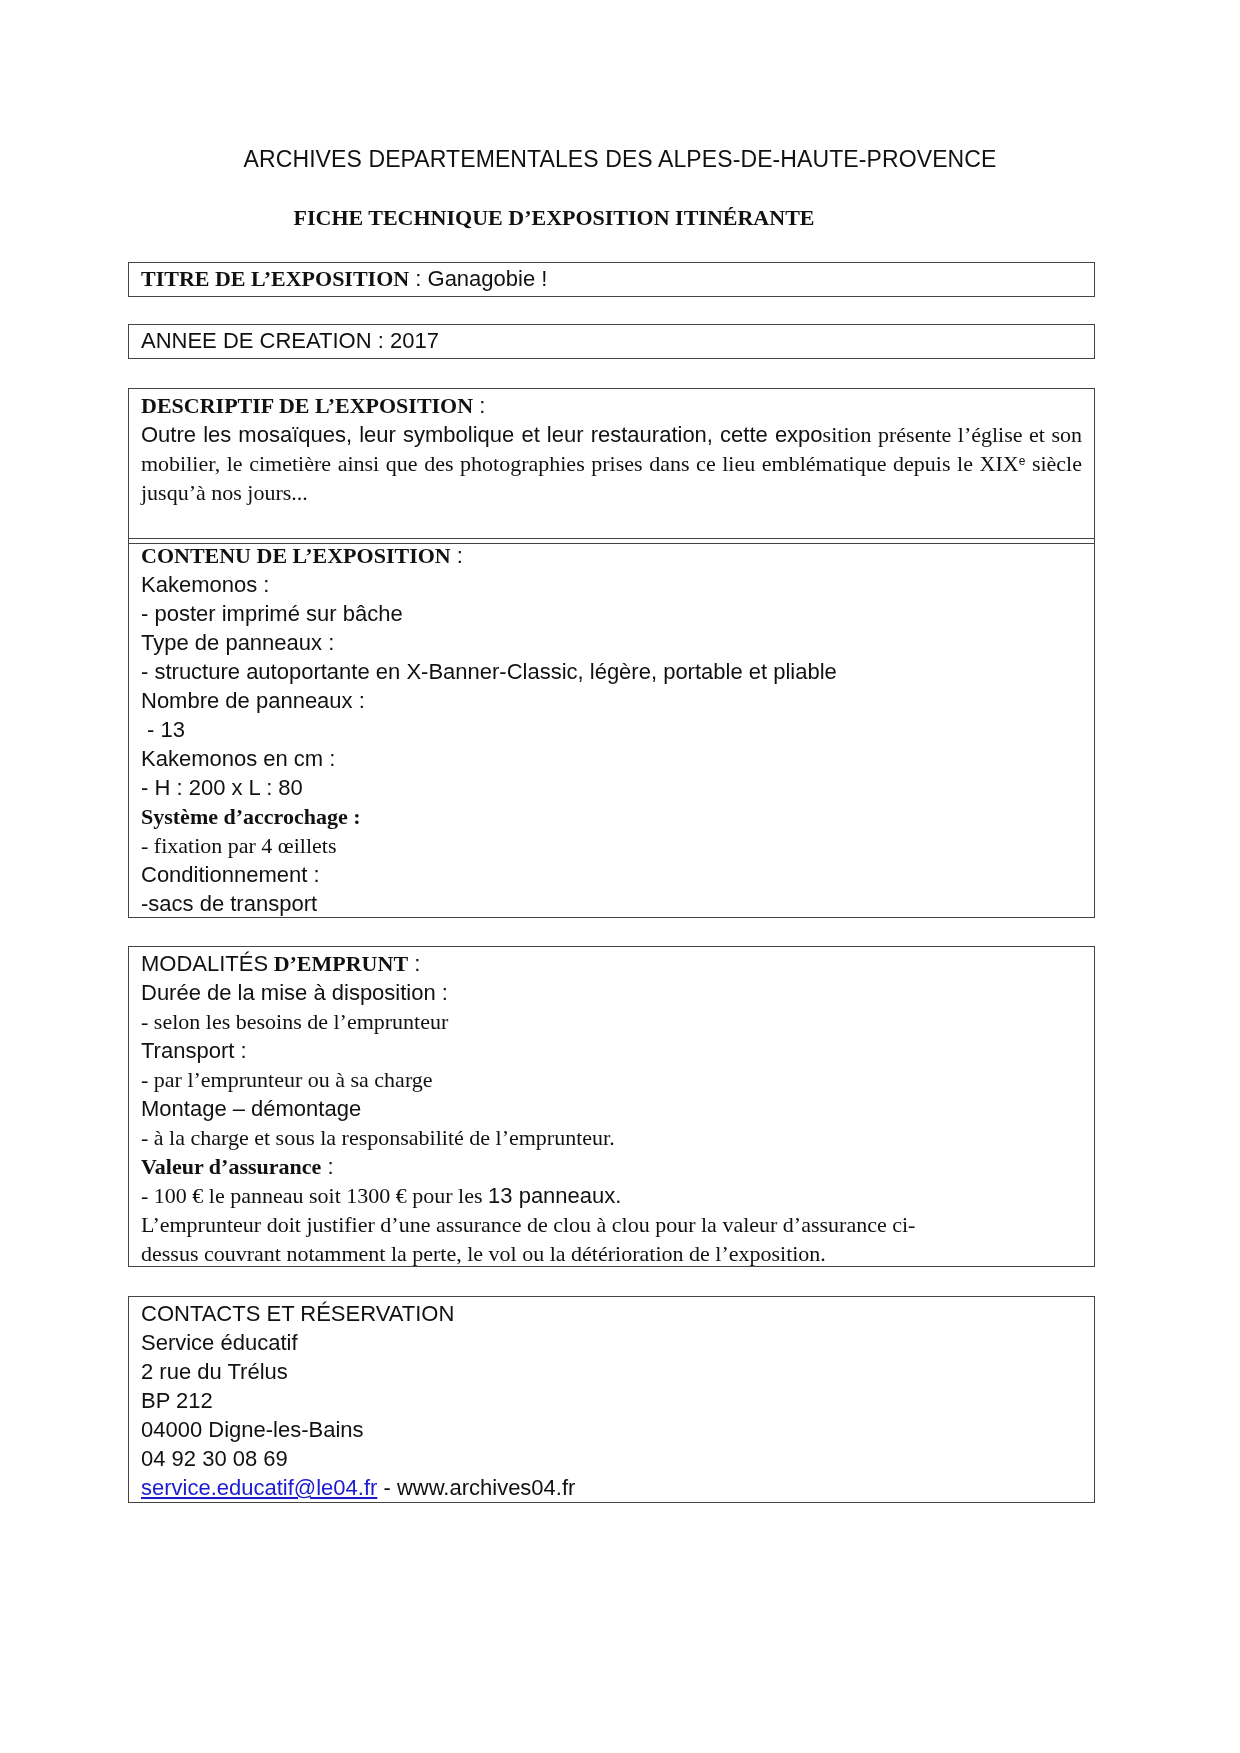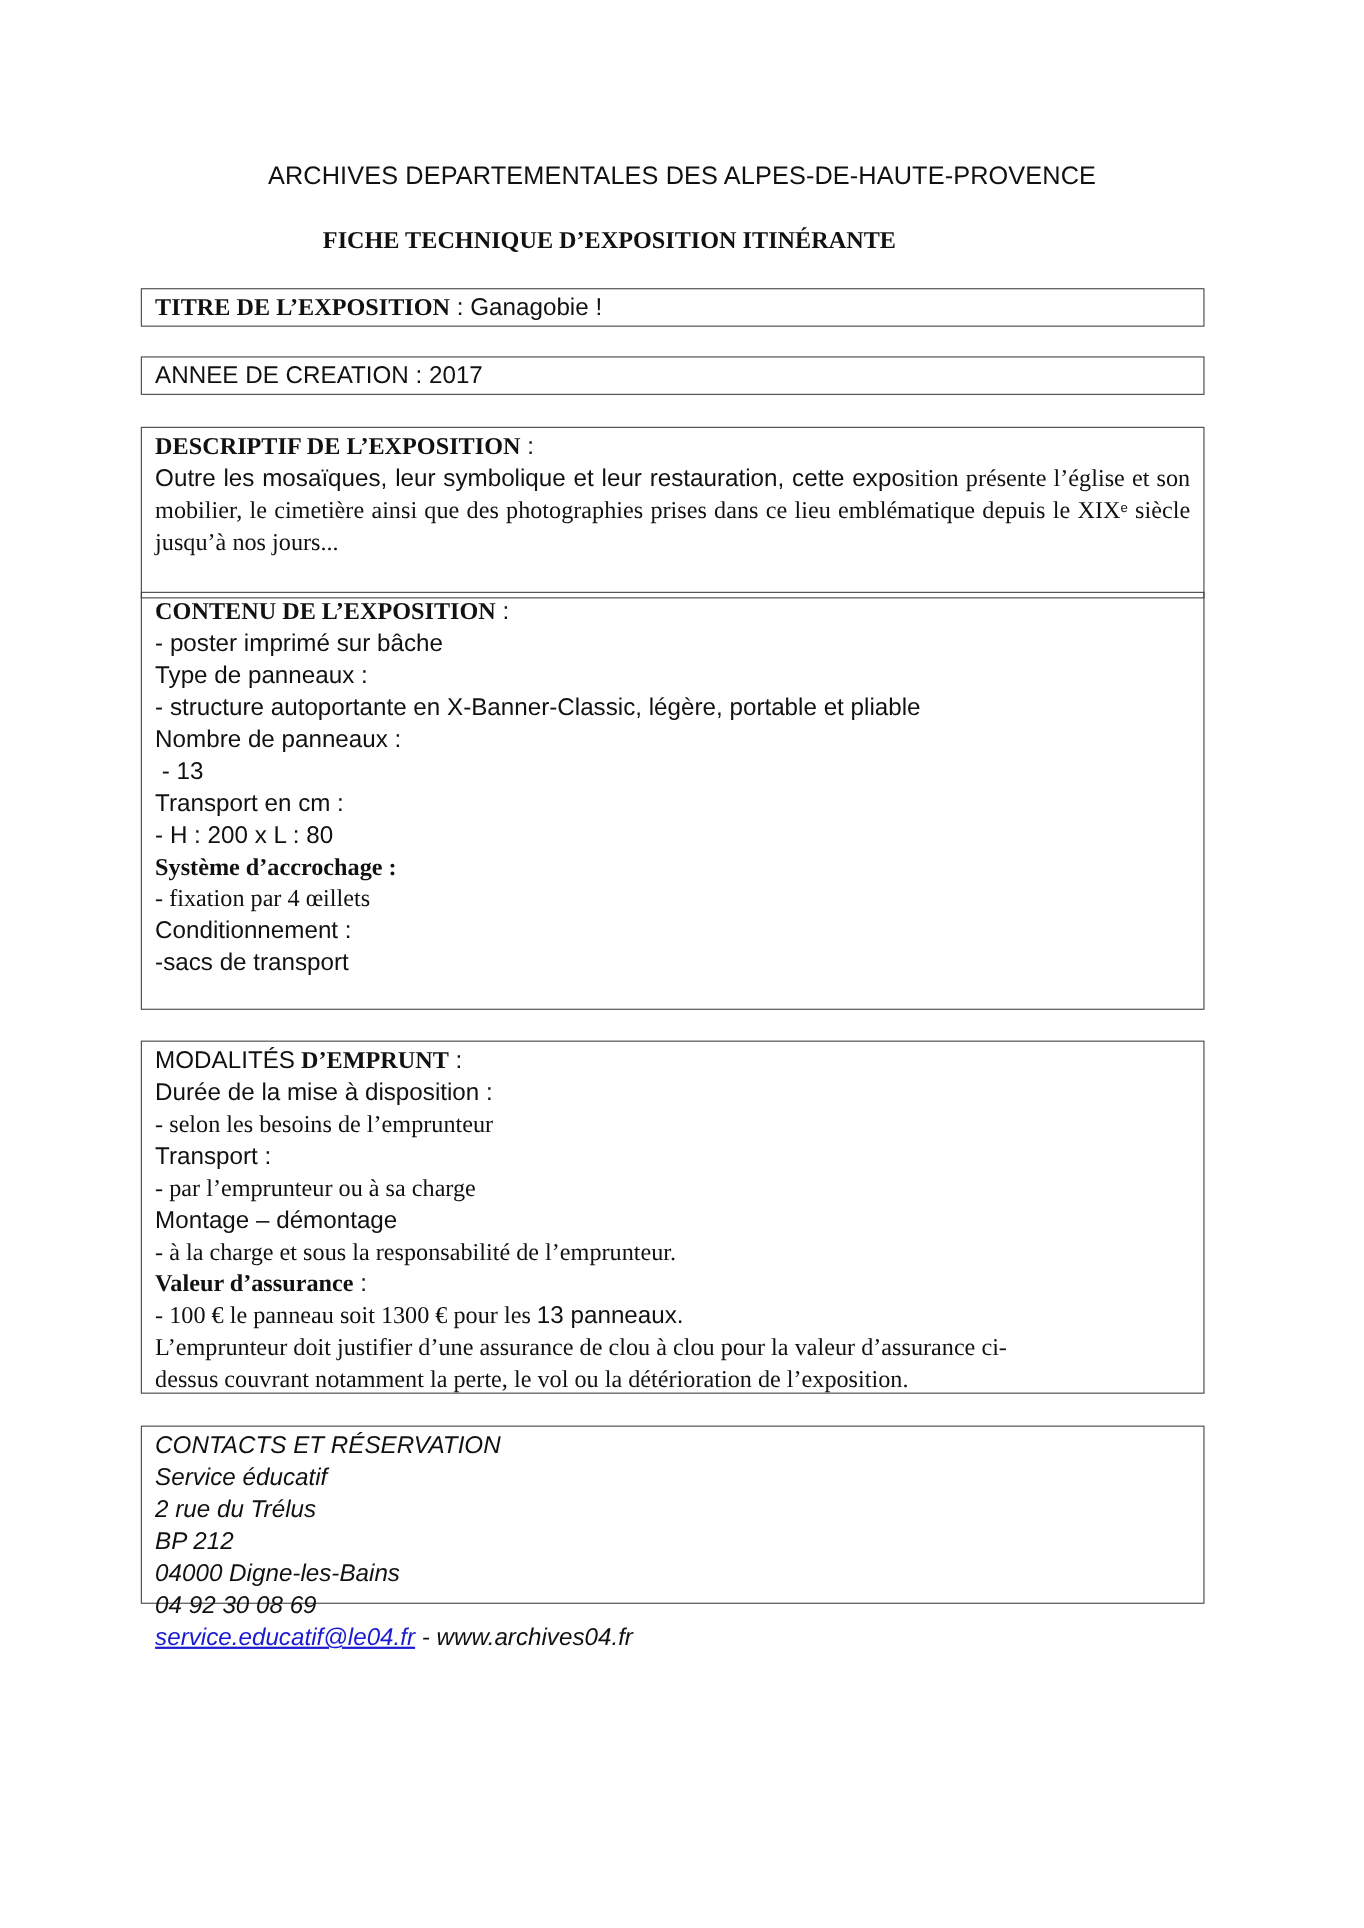--- a/index.html
+++ b/index.html
@@ -13,21 +13,21 @@
   .justify { white-space: normal; text-align: justify; text-align-last: left; }
   .b { font-weight: bold; }
   .i { }
   sup { font-size: 12px; vertical-align: top; position: relative; top: -2px; }
   a.link { color: #1a1ad0; text-decoration: underline; }
   #box-titre { top: 262px; height: 35px; padding-top: 1px; }
   #box-annee { top: 324px; height: 35px; padding-top: 1px; }
   #box-descriptif { top: 388px; height: 156px; }
   #box-contenu { top: 538px; height: 380px; }
   #box-modalites { top: 946px; height: 321px; }
-  #box-contacts { top: 1296px; height: 162px; font-style: italic; }
+  #box-contacts { top: 1296px; height: 207px; }
   .line.serif { font-size: 22px; }
 </style>
 </head>
 <body>
 
 <div class="hdr1 sans">ARCHIVES DEPARTEMENTALES DES ALPES-DE-HAUTE-PROVENCE</div>
 <div class="hdr2 serif">FICHE TECHNIQUE D’EXPOSITION ITINÉRANTE</div>
 
 <div class="box" id="box-titre">
   <div class="line">
@@ -45,26 +45,27 @@
   <div class="line">
     <span class="serif b">DESCRIPTIF DE L’EXPOSITION</span><span class="sans"> :</span>
   </div>
   <div class="line justify"><span class="sans">Outre les mosaïques, leur symbolique et leur restauration, cette expo</span><span class="serif">sition présente l’église et son mobilier, le cimetière ainsi que des photographies prises dans ce lieu emblématique depuis le XIX</span><sup class="sans">e</sup><span class="serif"> siècle jusqu’à nos jours...</span></div>
 </div>
 
 <div class="box" id="box-contenu">
   <div class="line">
     <span class="serif b">CONTENU DE L’EXPOSITION</span><span class="sans"> :</span>
   </div>
+  <div class="line sans">Kakemonos :</div>
   <div class="line sans">- poster imprimé sur bâche</div>
   <div class="line sans">Type de panneaux :</div>
   <div class="line sans">- structure autoportante en X-Banner-Classic, légère, portable et pliable</div>
   <div class="line sans">Nombre de panneaux :</div>
   <div class="line sans" style="white-space:pre"> - 13</div>
-  <div class="line sans">Transport en cm :</div>
+  <div class="line sans">Kakemonos en cm :</div>
   <div class="line sans">- H : 200 x L : 80</div>
   <div class="line serif b">Système d’accrochage :</div>
   <div class="line serif">- fixation par 4 œillets</div>
   <div class="line sans">Conditionnement :</div>
   <div class="line sans">-sacs de transport</div>
 </div>
 
 <div class="box" id="box-modalites">
   <div class="line">
     <span class="sans">MODALITÉS</span><span class="serif b"> D’EMPRUNT</span><span class="sans"> :</span>

